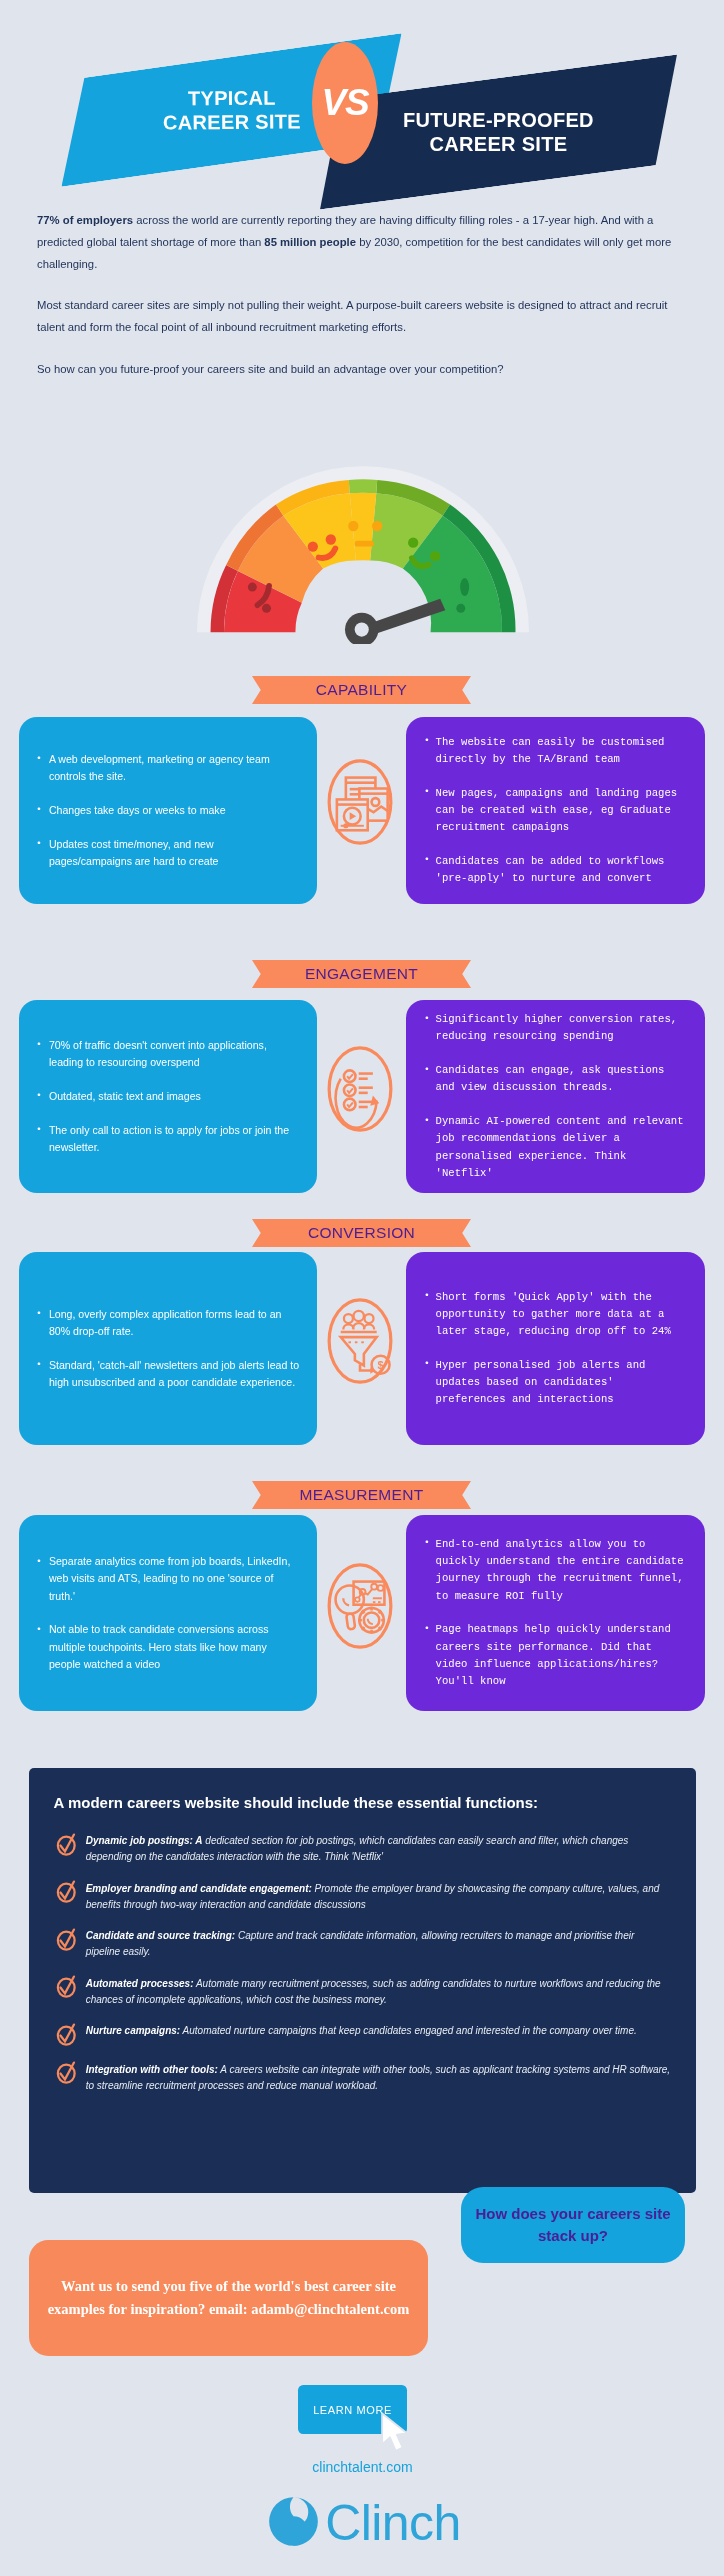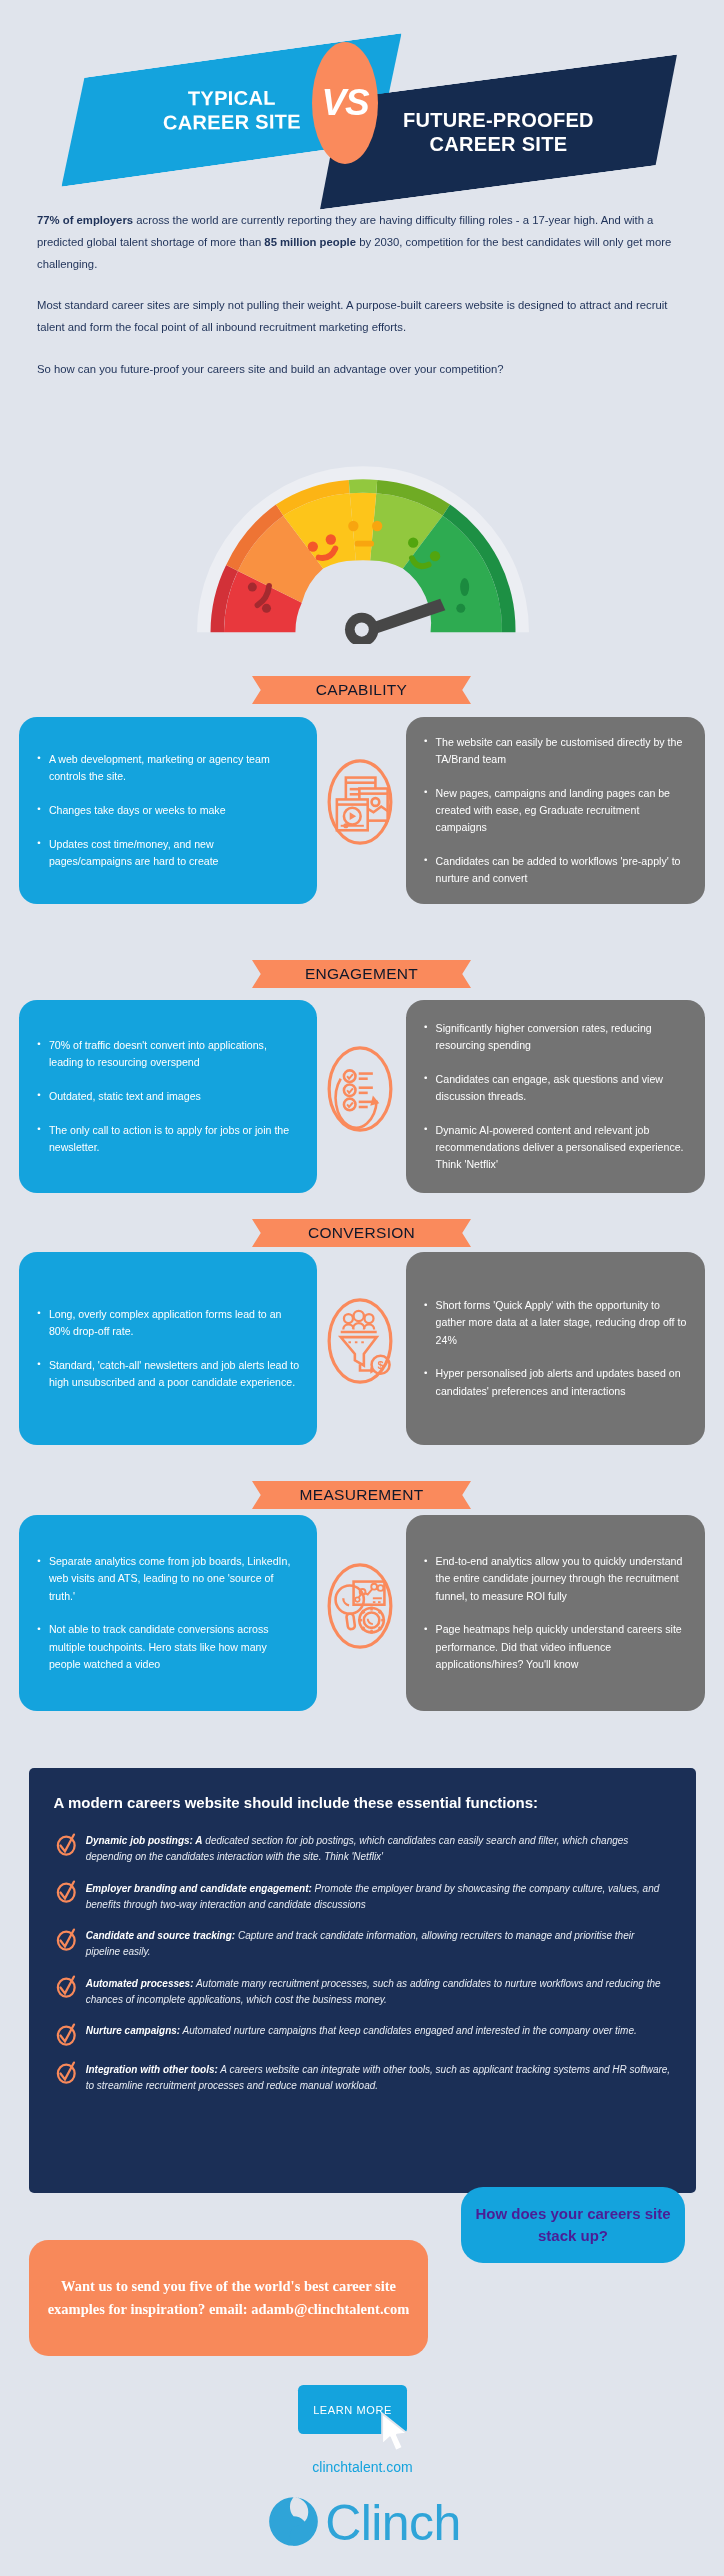--- a/index.html
+++ b/index.html
@@ -94,36 +94,36 @@
 
   
   .sec-banner {
     position: absolute;
     height: 28px;
     background: #fa8a5c;
     display: flex;
     align-items: center;
     justify-content: center;
     clip-path: polygon(0 0, 100% 0, 96% 50%, 100% 100%, 0 100%, 4% 50%);
-    color: #0f172a;
+    color: #4c1d95;
     font-size: 15.5px;
     letter-spacing: 0.3px;
   }
 
   
   .card {
     position: absolute;
     border-radius: 18px;
     padding: 22px 18px;
     display: flex;
     flex-direction: column;
     justify-content: center;
   }
   .card.blue { background: #14a3dd; }
-  .card.navy { background: #737373; }
+  .card.navy { background: #6d28d9; font-family: Liberation Mono, monospace; }
   .card ul { list-style: none; }
   .card li {
     position: relative;
     color: #ffffff;
     font-size: 10.6px;
     line-height: 1.62;
     padding-left: 11.6px;
     margin-bottom: 16.7px;
   }
   .card li:last-child { margin-bottom: 0; }

